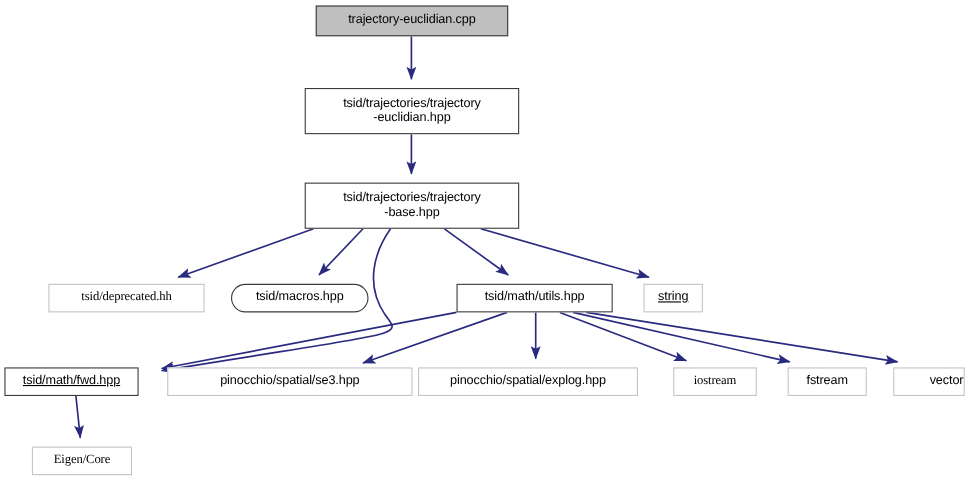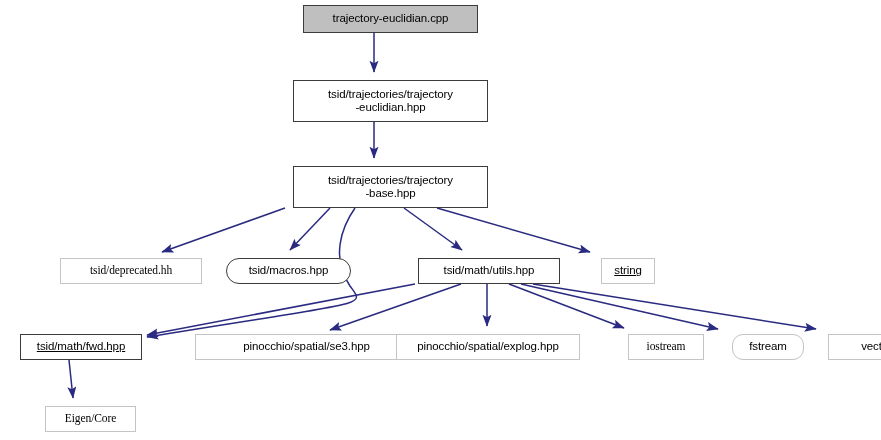--- a/index.html
+++ b/index.html
@@ -32,21 +32,20 @@
     font-family: "Liberation Sans", sans-serif;
     font-size: 11.5px;
     line-height: 13.5px;
     color: #000000;
     background: #ffffff;
     border: 1px solid #c4c4c4;
     white-space: pre-line;
     letter-spacing: -0.1px;
     cursor: pointer;
     z-index: 2;
-    margin-left: 16px;
   }
   .node.dark {
     border: 1.6px solid #3b3b3b;
     text-align: center;
   }
   .node.root {
     background: #bfbfbf;
     border: 1.6px solid #3b3b3b;
   }
   .node-label {
@@ -84,24 +83,24 @@
   </svg>
 
   <div id="node-layer">
       <div class="node root" style="left: 287px; top: 5px; width: 175px; height: 28px;"><span class="node-label">trajectory-euclidian.cpp</span></div>
       <div class="node dark" style="left: 277px; top: 80px; width: 195px; height: 42px;"><span class="node-label">tsid/trajectories/trajectory
 -euclidian.hpp</span></div>
       <div class="node dark" style="left: 277px; top: 166px; width: 195px; height: 42px;"><span class="node-label">tsid/trajectories/trajectory
 -base.hpp</span></div>
       <div class="node light" style="left: 44px; top: 258px; width: 142px; height: 26px; font-family: Liberation Serif, serif;"><span class="node-label">tsid/deprecated.hh</span></div>
       <div class="node dark" style="left: 210px; top: 258px; width: 125px; height: 26px; border-radius: 13px;"><span class="node-label">tsid/macros.hpp</span></div>
-      <div class="node dark" style="left: 402px; top: 258px; width: 142px; height: 26px;"><span class="node-label">tsid/math/utils.hpp</span></div>
+      <div class="node dark" style="left: 415px; top: 258px; width: 142px; height: 26px;"><span class="node-label">tsid/math/utils.hpp</span></div>
       <div class="node light" style="left: 585px; top: 258px; width: 54px; height: 26px; text-decoration: underline;"><span class="node-label">string</span></div>
       <div class="node dark" style="left: 4px; top: 334px; width: 122px; height: 26px; text-decoration: underline;"><span class="node-label">tsid/math/fwd.hpp</span></div>
-      <div class="node light" style="left: 179px; top: 334px; width: 223px; height: 26px;"><span class="node-label">pinocchio/spatial/se3.hpp</span></div>
-      <div class="node light" style="left: 380px; top: 334px; width: 184px; height: 26px;"><span class="node-label">pinocchio/spatial/explog.hpp</span></div>
+      <div class="node light" style="left: 152px; top: 334px; width: 223px; height: 26px;"><span class="node-label">pinocchio/spatial/se3.hpp</span></div>
+      <div class="node light" style="left: 380px; top: 334px; width: 200px; height: 26px;"><span class="node-label">pinocchio/spatial/explog.hpp</span></div>
       <div class="node light" style="left: 612px; top: 334px; width: 76px; height: 26px; font-family: Liberation Serif, serif;"><span class="node-label">iostream</span></div>
-      <div class="node light" style="left: 716px; top: 334px; width: 72px; height: 26px; border-radius: 11px;"><span class="node-label">fstream</span></div>
+      <div class="node light" style="left: 716px; top: 334px; width: 72px; height: 26px;"><span class="node-label">fstream</span></div>
       <div class="node light" style="left: 812px; top: 334px; width: 65px; height: 26px; padding-left: 32px;"><span class="node-label">vector</span></div>
       <div class="node light" style="left: 29px; top: 406px; width: 91px; height: 26px; font-family: Liberation Serif, serif;"><span class="node-label">Eigen/Core</span></div>
     </div>
 
 </div>
 
 </body></html>

